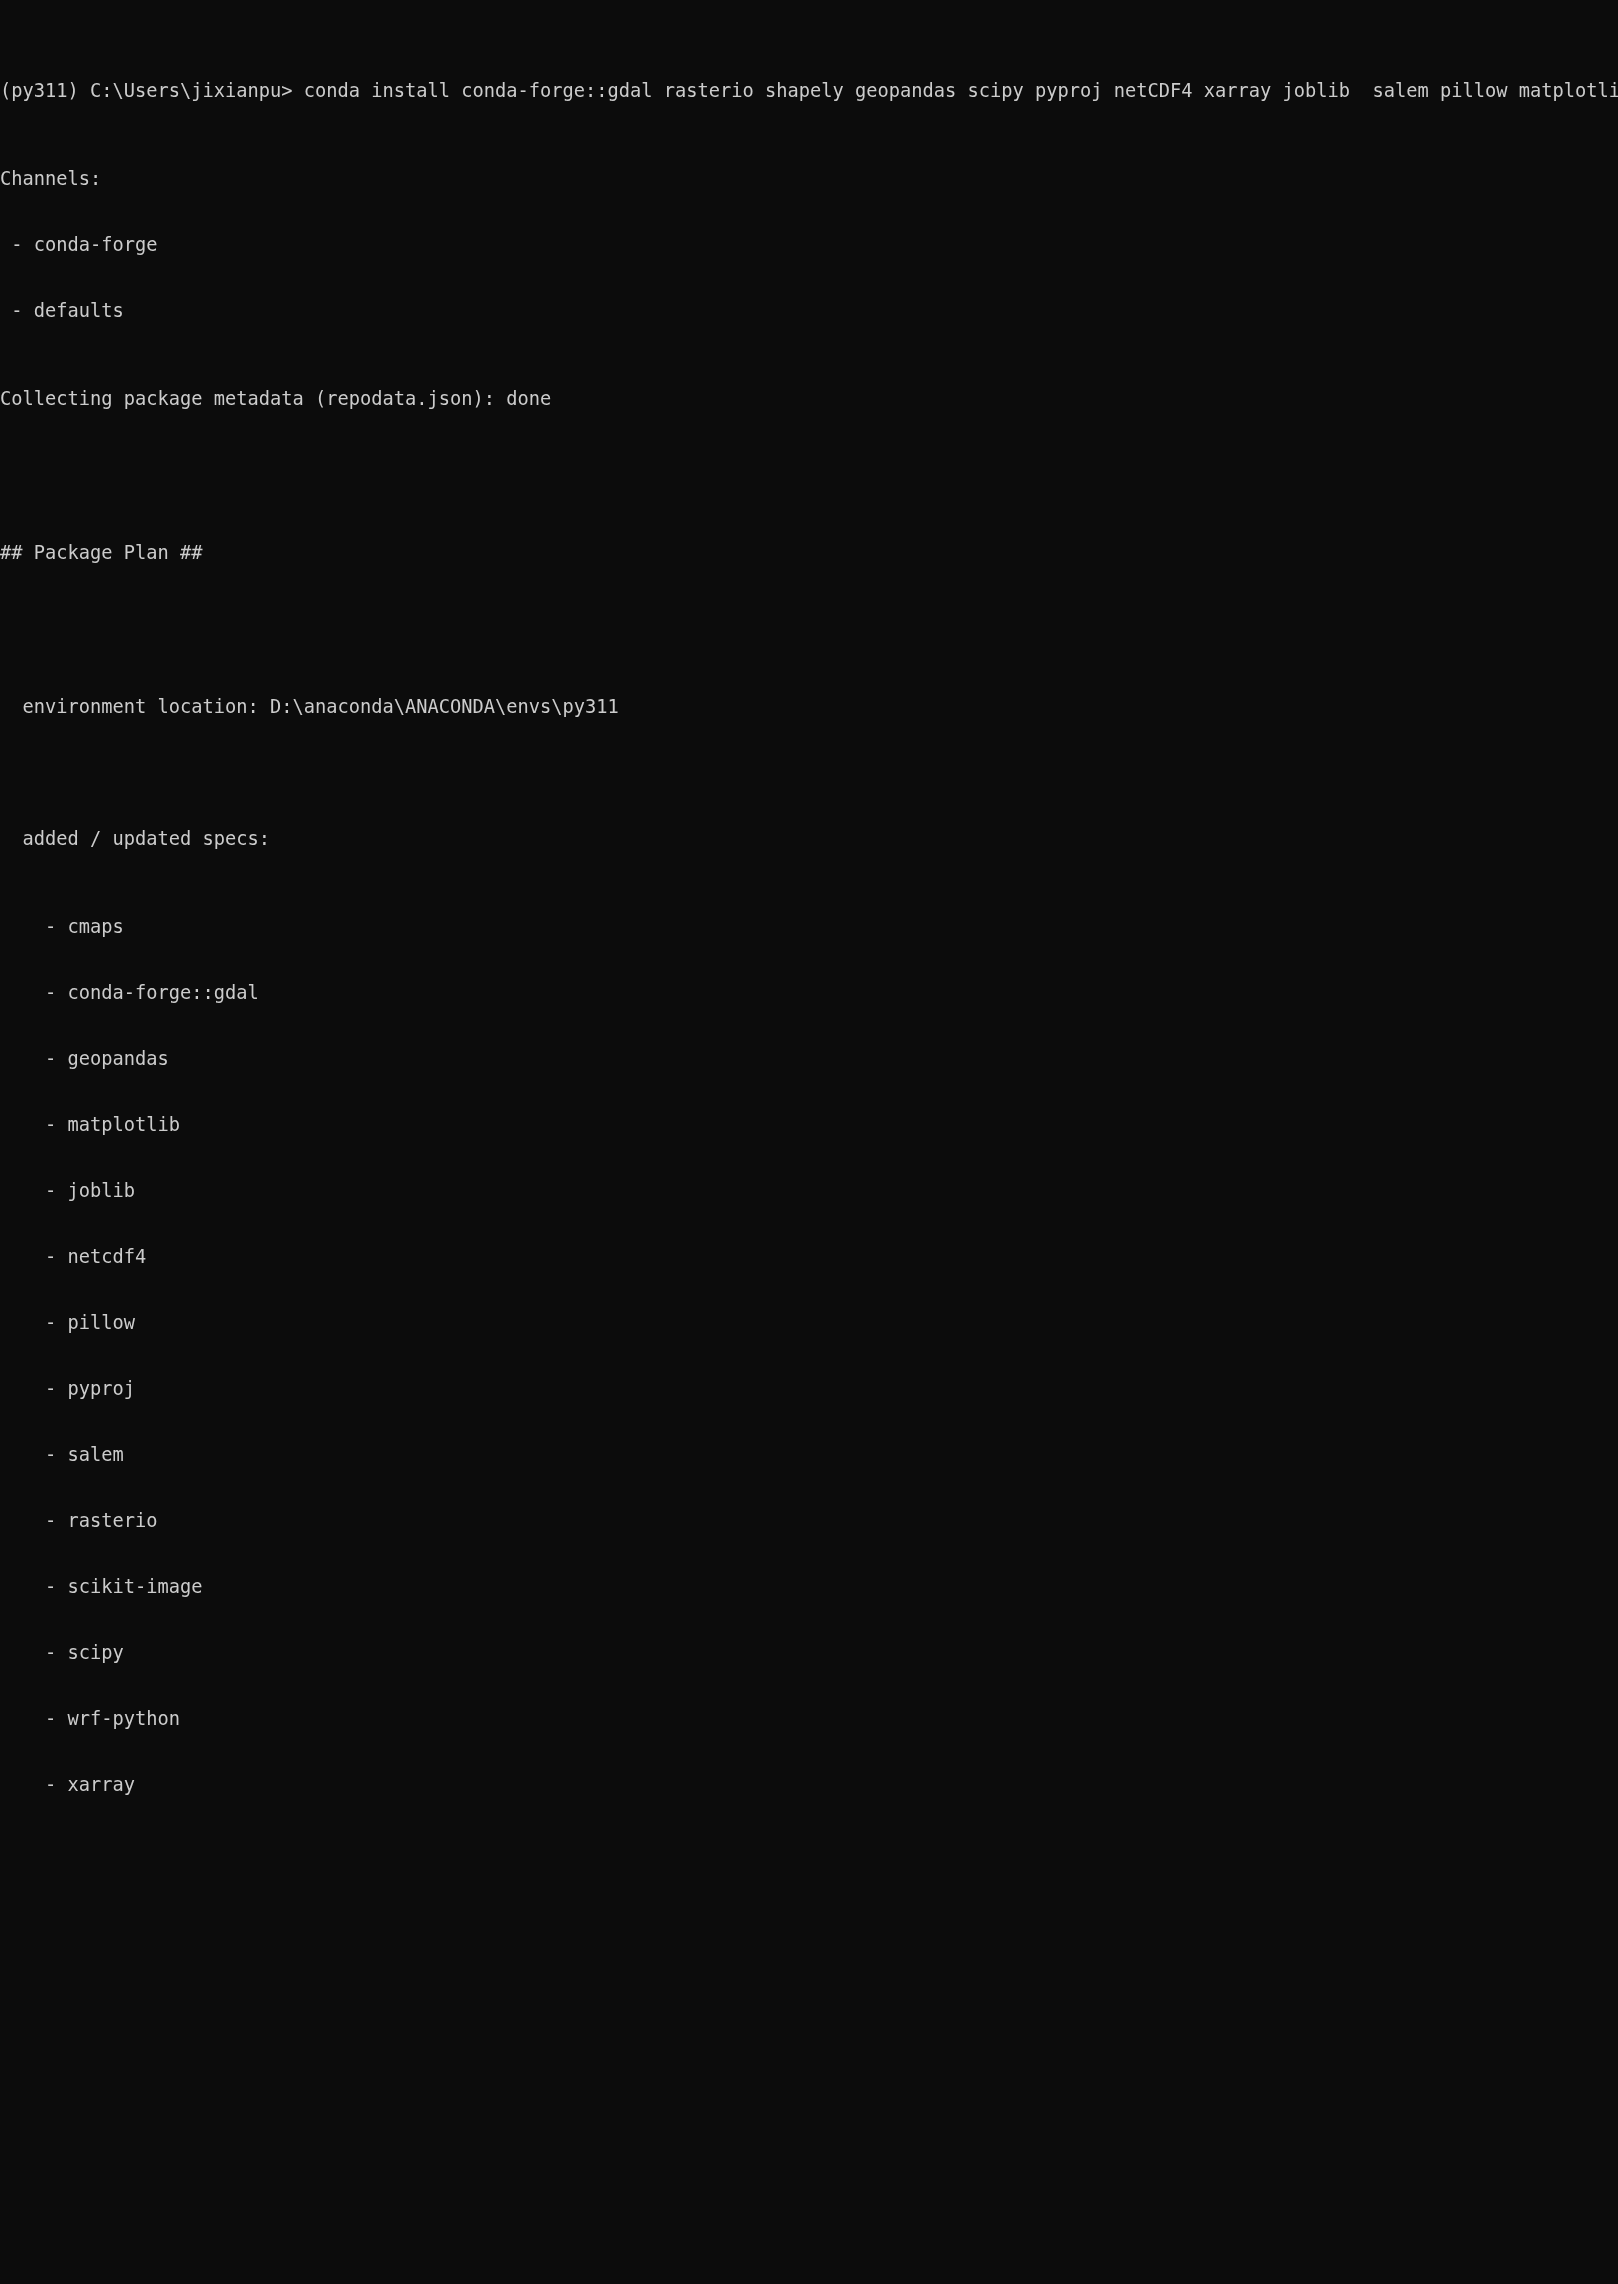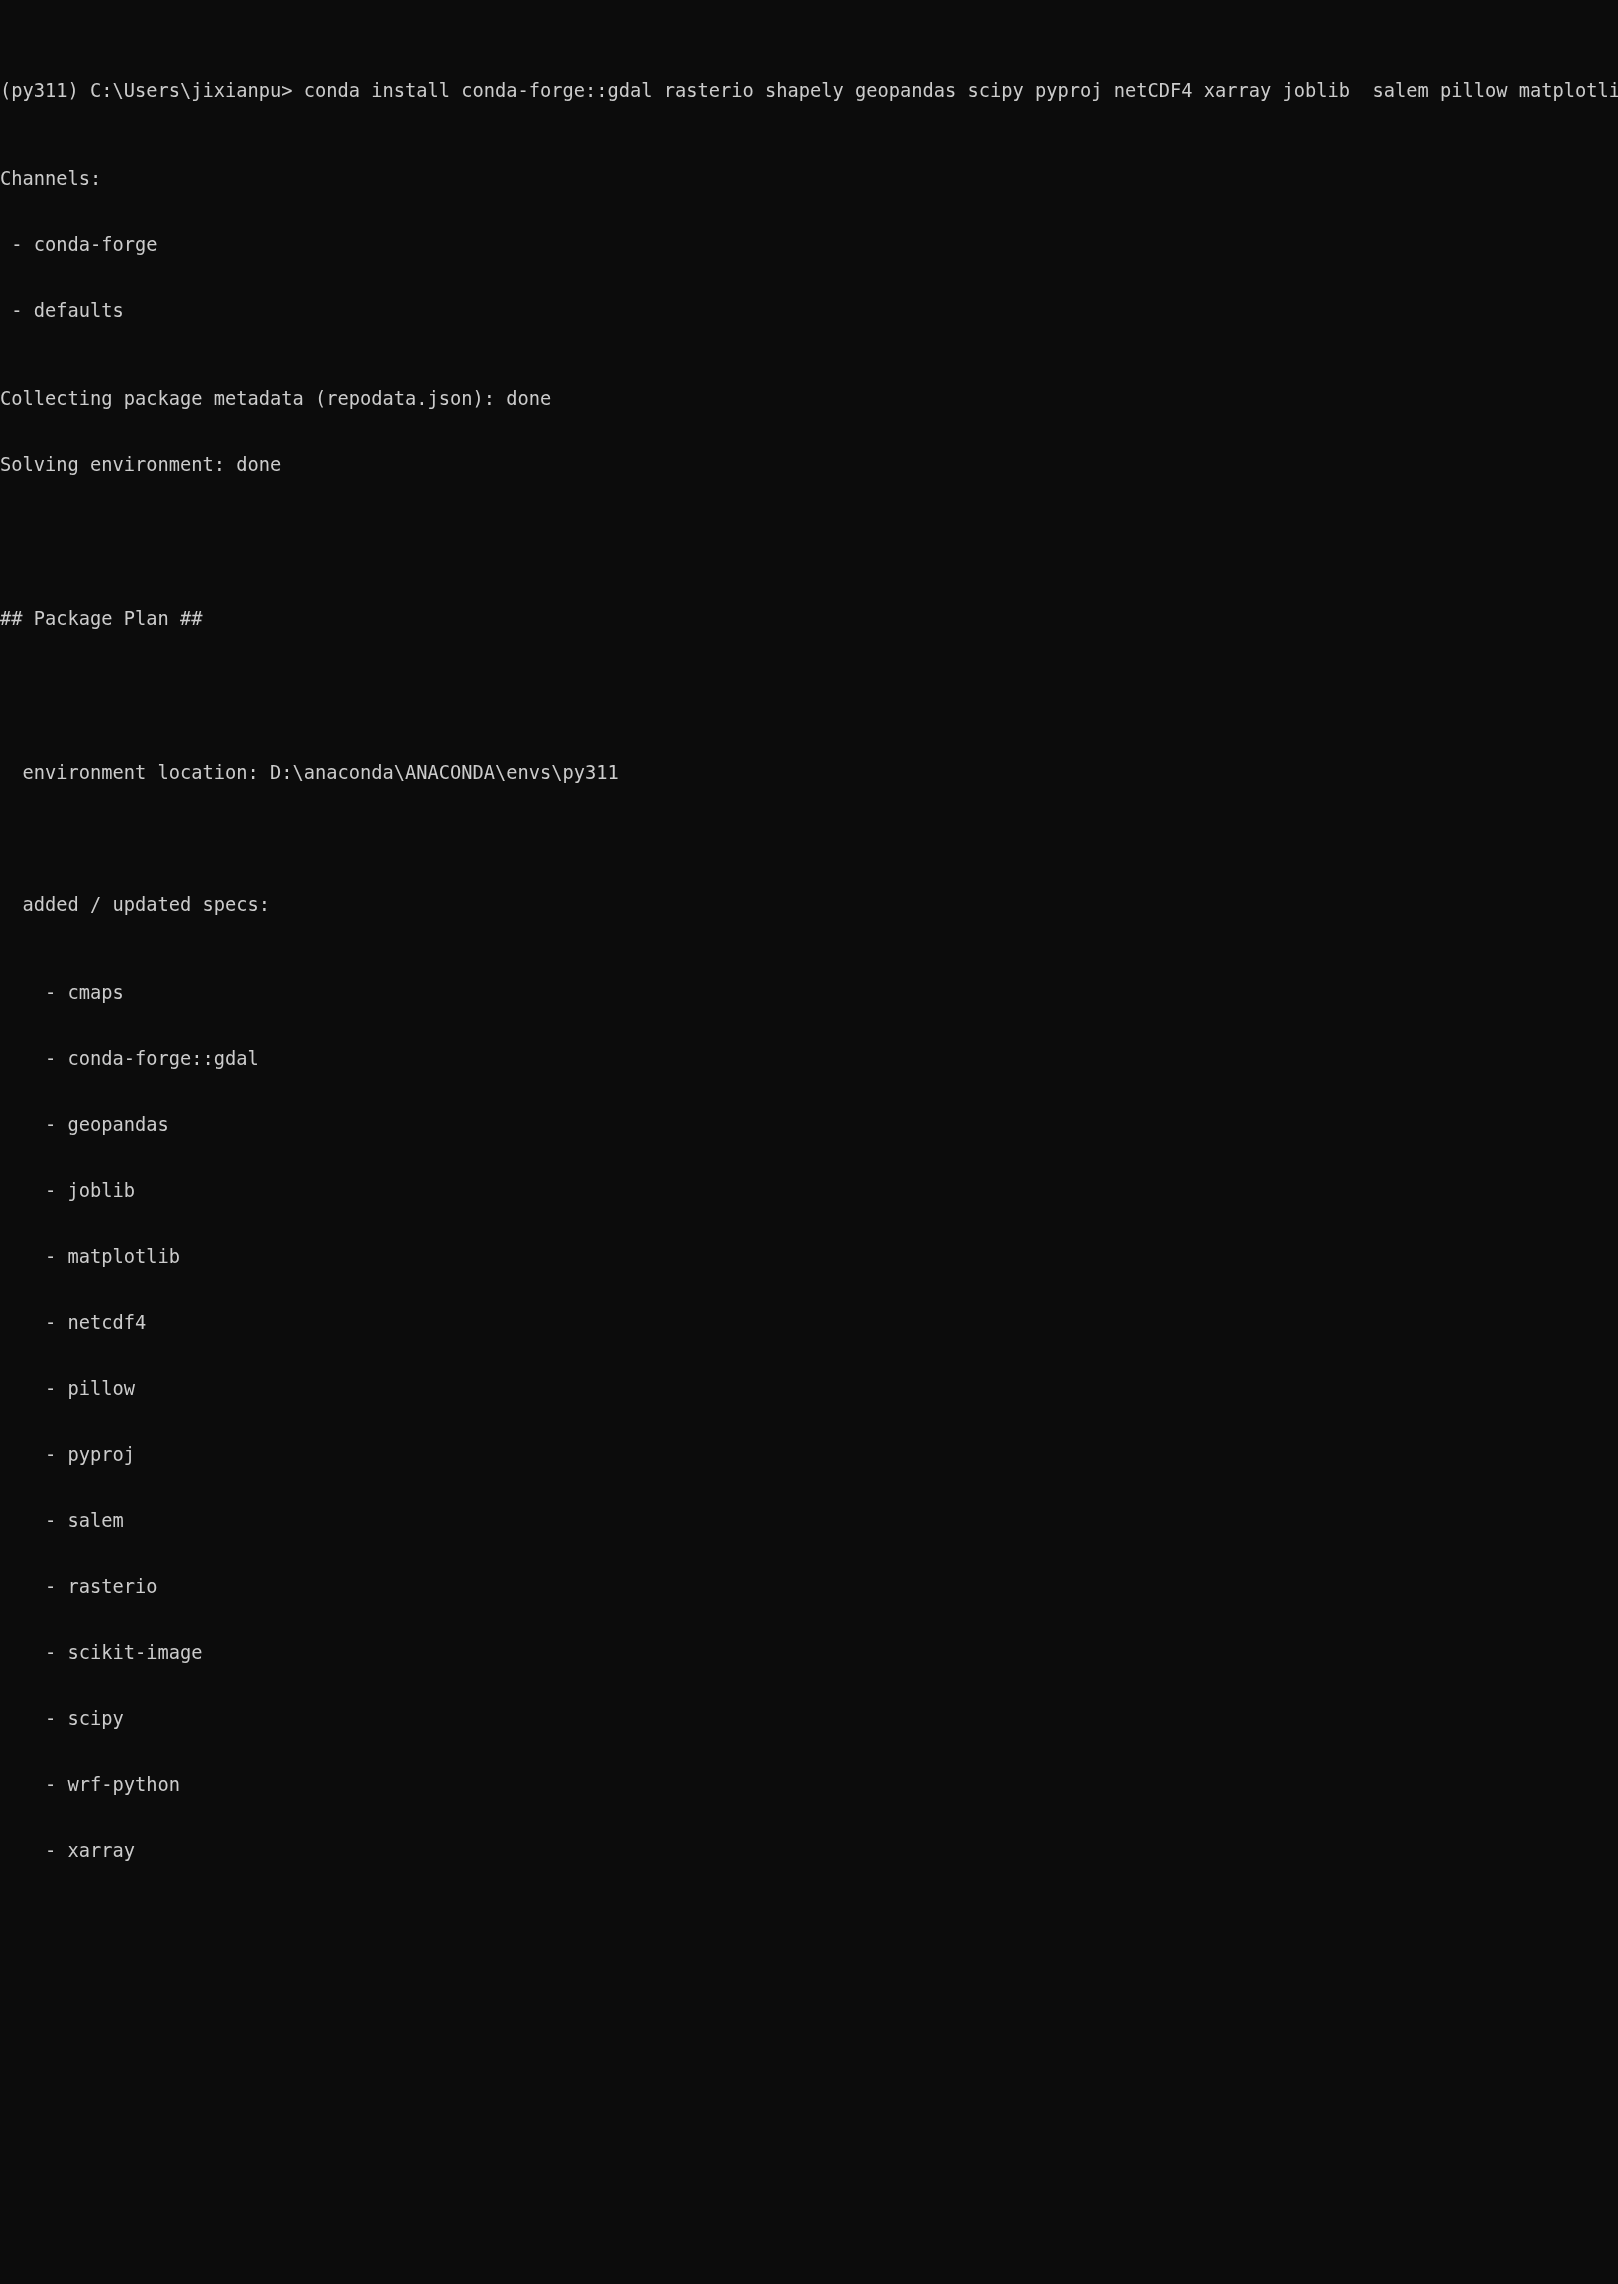--- a/index.html
+++ b/index.html
@@ -40,35 +40,34 @@
 
 <div id="terminal">
 
   <div class="line">(py311) C:\Users\jixianpu&gt; conda install conda-forge::gdal rasterio shapely geopandas scipy pyproj netCDF4 xarray joblib  salem pillow matplotlib scik</div>
 
   <div class="line">Channels:</div>
   <div class="line"> - conda-forge</div>
   <div class="line"> - defaults</div>
 
   <div class="line">Collecting package metadata (repodata.json): done</div>
-  <div class="line">Solving environment: done</div>
 
   <div class="line blank"> </div>
   <div class="line">## Package Plan ##</div>
   <div class="line blank"> </div>
 
   <div class="line">  environment location: D:\anaconda\ANACONDA\envs\py311</div>
   <div class="line blank"> </div>
   <div class="line">  added / updated specs:</div>
 
   <div class="line">    - cmaps</div>
   <div class="line">    - conda-forge::gdal</div>
   <div class="line">    - geopandas</div>
+  <div class="line">    - matplotlib</div>
   <div class="line">    - joblib</div>
-  <div class="line">    - matplotlib</div>
   <div class="line">    - netcdf4</div>
   <div class="line">    - pillow</div>
   <div class="line">    - pyproj</div>
   <div class="line">    - salem</div>
   <div class="line">    - rasterio</div>
   <div class="line">    - scikit-image</div>
   <div class="line">    - scipy</div>
   <div class="line">    - wrf-python</div>
   <div class="line">    - xarray</div>
 

